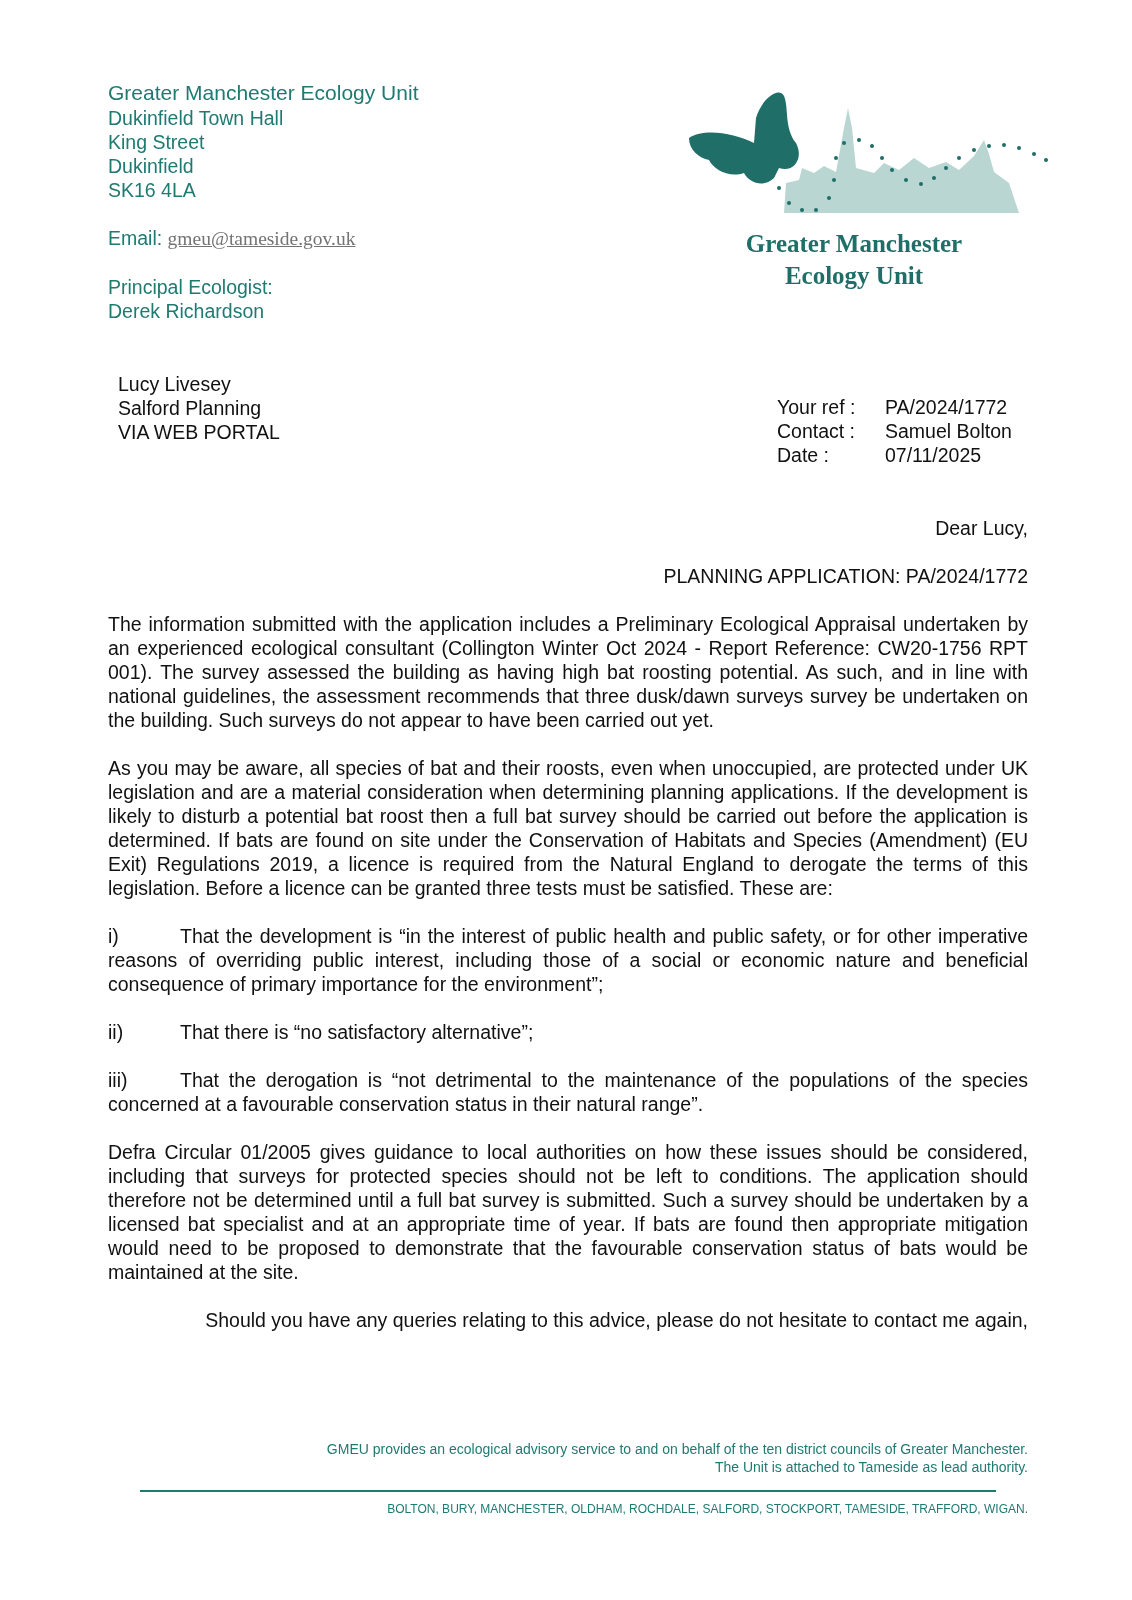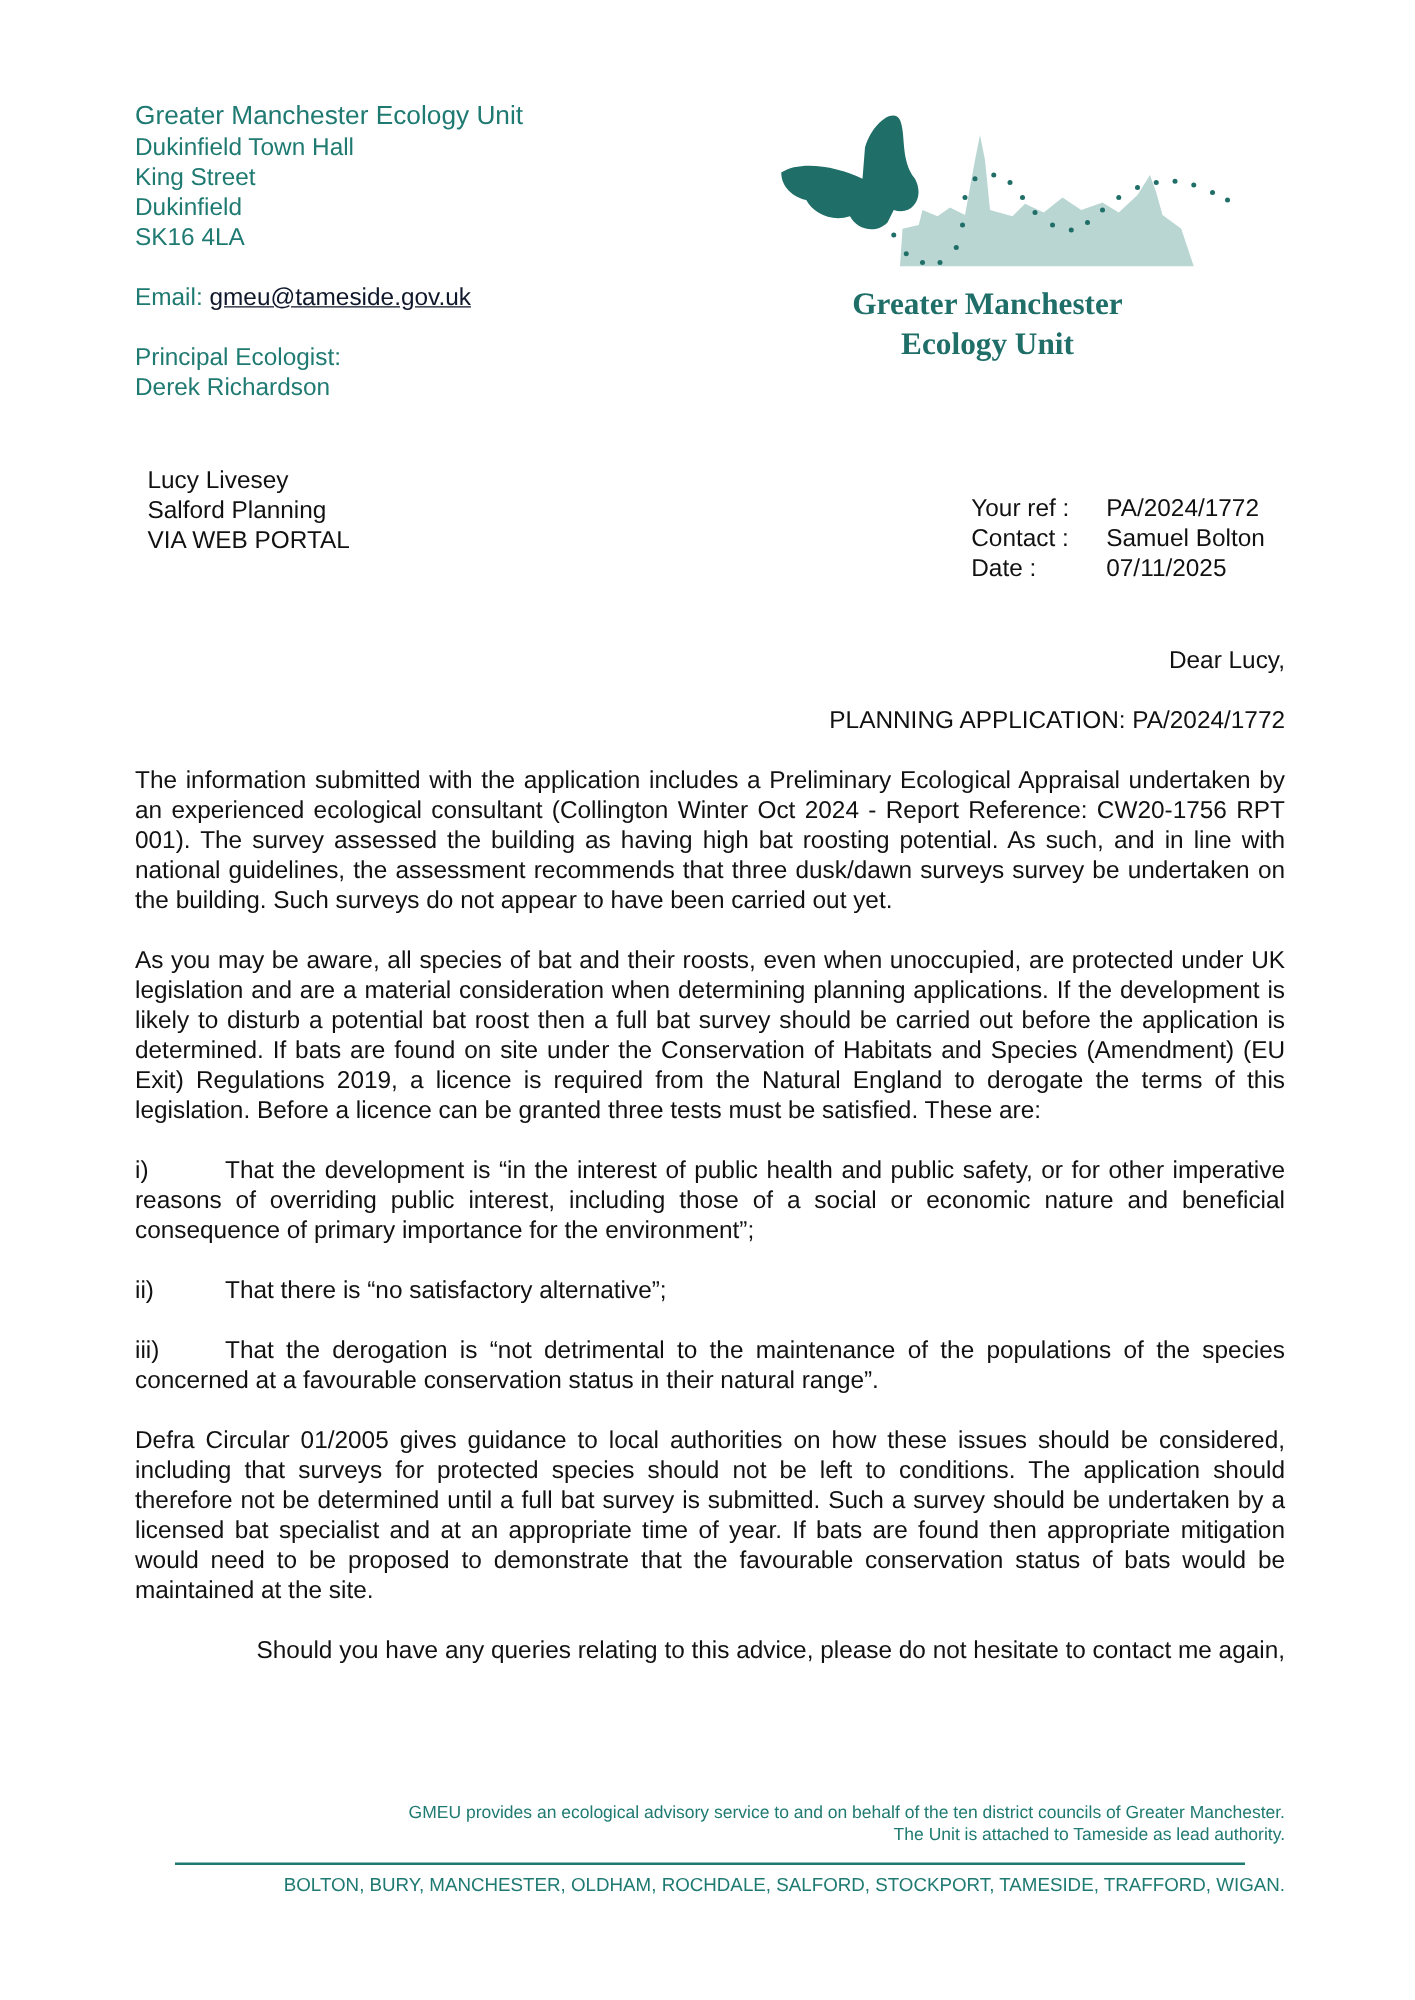--- a/index.html
+++ b/index.html
@@ -1,36 +1,36 @@
 <!DOCTYPE html>
 <html><head>
 <meta charset="utf-8">
 <style>
   html, body { margin:0; padding:0; background:#ffffff; }
   body { width:1132px; height:1600px; position:relative; overflow:hidden;
          font-family:"Liberation Sans", sans-serif; color:#111; }
   #sender { position:absolute; left:108px; top:80px; font-size:19.5px; line-height:24px; color:#1f7a72; }
   #sender .org { font-size:21px; line-height:26px; }
   #sender .gap { height:24px; }
-  #sender a { color:#0f172a; text-decoration:underline; }
-  #logo { position:absolute; left:620px; top:88px; width:380px; height:212px; }
+  #sender a { color:#737373; text-decoration:underline;font-family:Liberation Serif, serif; }
+  #logo { position:absolute; left:684px; top:88px; width:380px; height:212px; }
   #logo .logo-text { position:absolute; left:0; top:140px; width:340px; text-align:center;
         font-family:"Liberation Serif", serif; font-weight:bold; color:#1f6e68; font-size:25px; line-height:32px; }
   #recipient { position:absolute; left:118px; top:372px; font-size:19.5px; line-height:24px; }
   #refs { position:absolute; left:750px; top:395px; font-size:19.5px; line-height:24px; }
   #refs .row { display:flex;margin-left:27px; }
   #refs .k { width:108px; }
   #body { position:absolute; left:108px; top:516px; width:920px; font-size:19.5px; line-height:24px; }
   #body p { margin:0 0 24px 0; text-align:justify; }
   #body p.left { text-align:right; }
   .li { display:inline-block; width:72px; }
   #footer { position:absolute; left:108px; top:1440px; width:920px; text-align:right;
             color:#1f7a72; font-size:14px; line-height:18px; }
   #footer .rule { margin:14px 32px 8px 32px; height:2px; background:#1f7a72; }
-  #footer .councils { font-size:15px; }
+  #footer .councils { font-size:12px; }
 </style>
 </head>
 <body>
 
 <div id="sender">
   <div class="org">Greater Manchester Ecology Unit</div>
   <div>Dukinfield Town Hall</div>
   <div>King Street</div>
   <div>Dukinfield</div>
   <div>SK16 4LA</div>

